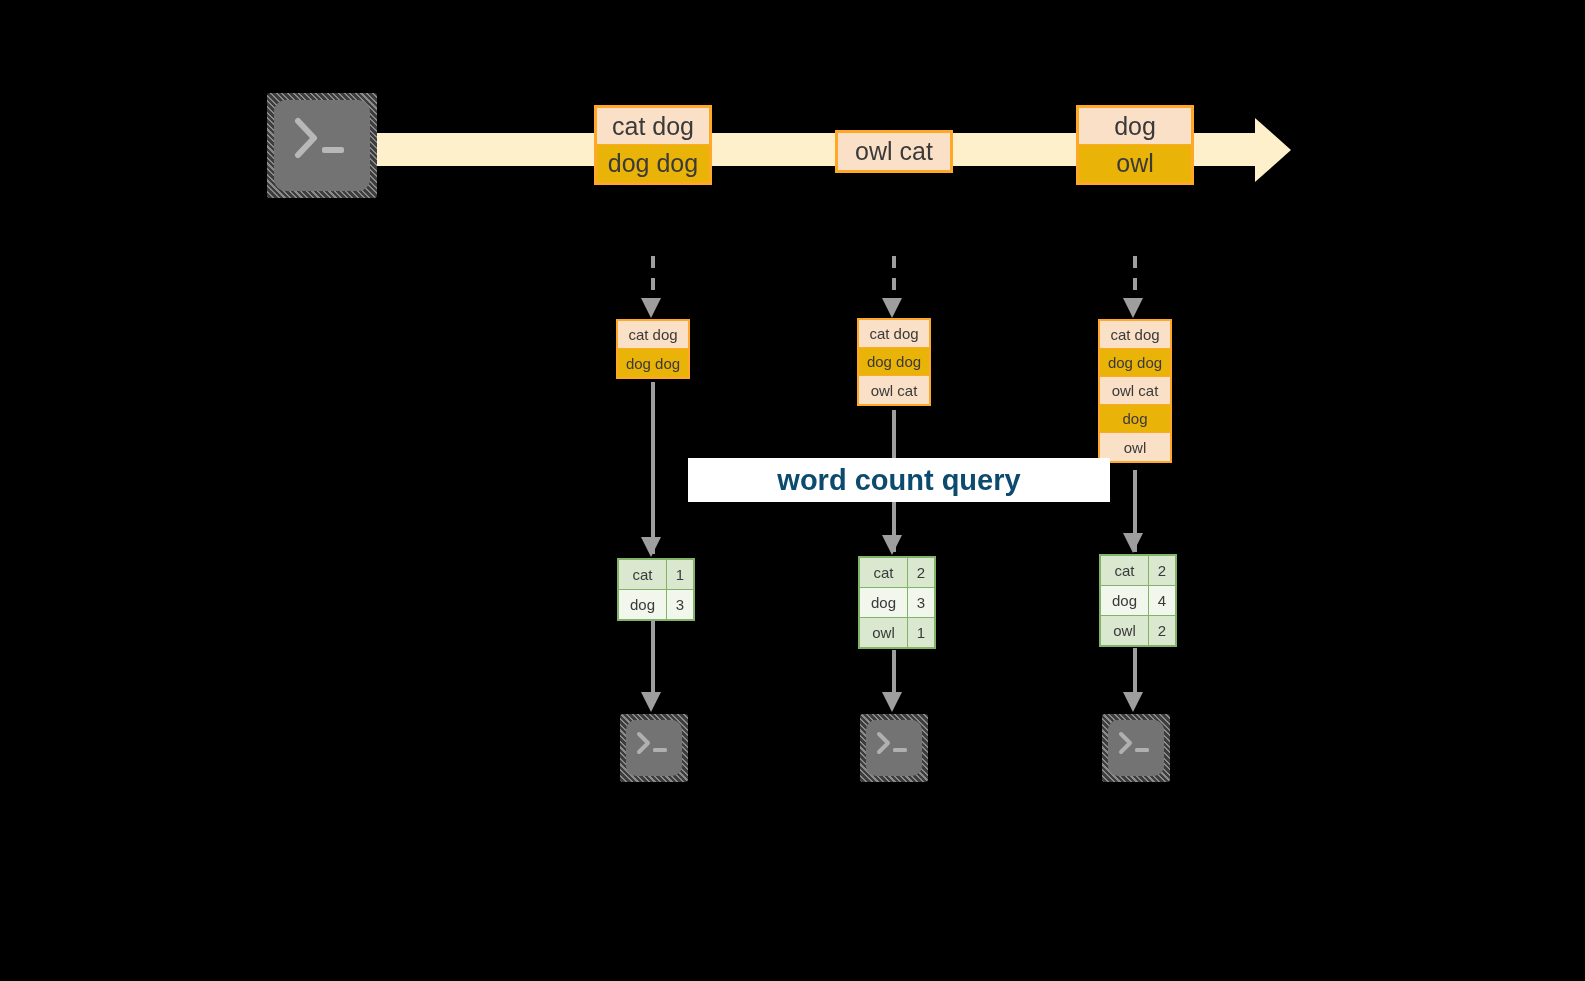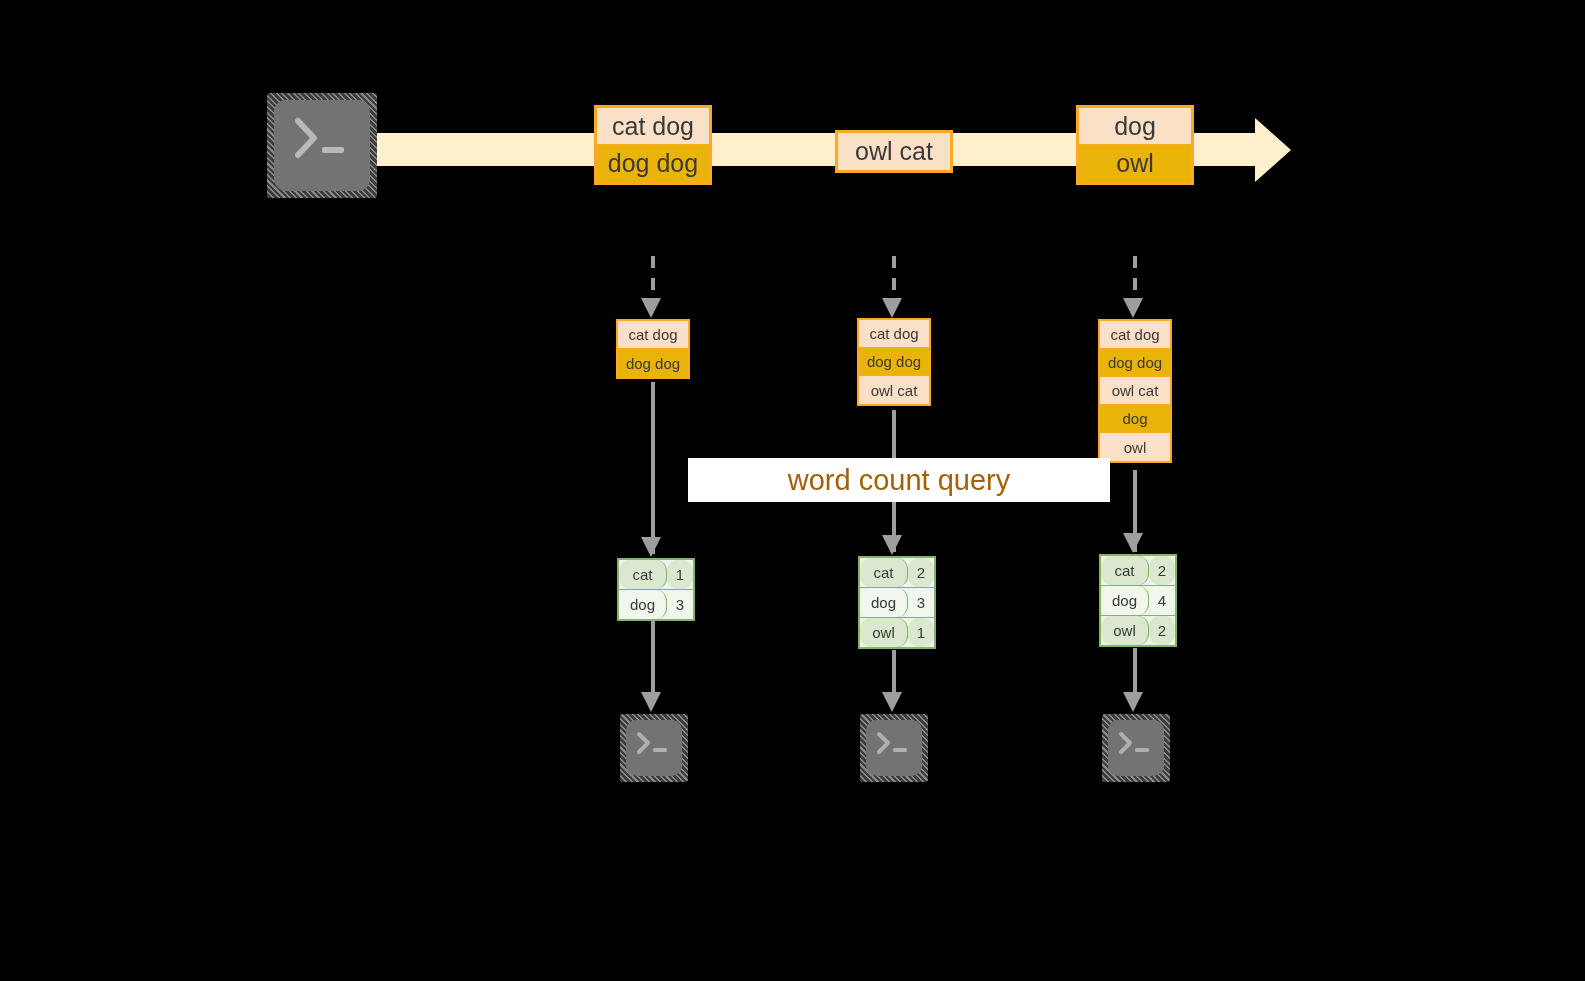--- a/index.html
+++ b/index.html
@@ -101,21 +101,20 @@
   .gbox .row:last-child { border-bottom: none; }
   .gbox .row .k,
   .gbox .row .v {
     box-sizing: border-box;
     display: flex;
     align-items: center;
     justify-content: center;
     font-size: 15px;
     color: #3a3a3a;
     background: #F1F7ED;
-    border-radius: 11px;
   }
   .gbox .row.shade .k,
   .gbox .row.shade .v { background: #D9E8CF; }
   .gbox .row .k { width: 48px; border-right: 1.5px solid #82B366; }
   .gbox .row .v { width: 26px; }
 
   
   .vline {
     position: absolute;
     width: 4px;
@@ -138,22 +137,23 @@
   
   .banner {
     position: absolute;
     background: #FFFFFF;
     display: flex;
     align-items: center;
     justify-content: center;
   }
   .banner span {
     font-size: 29px;
-    color: #a16207;
+    color: #0c4a6e;
     white-space: nowrap;
+    font-weight: bold;
   }
 </style>
 </head>
 <body>
 
 <div id="canvas">
 
   <div class="stream-band" style="left:365px; top:133px; width:890px; height:33px;"></div>
   <div class="stream-head" style="left:1255px; top:118px;"></div>
 

